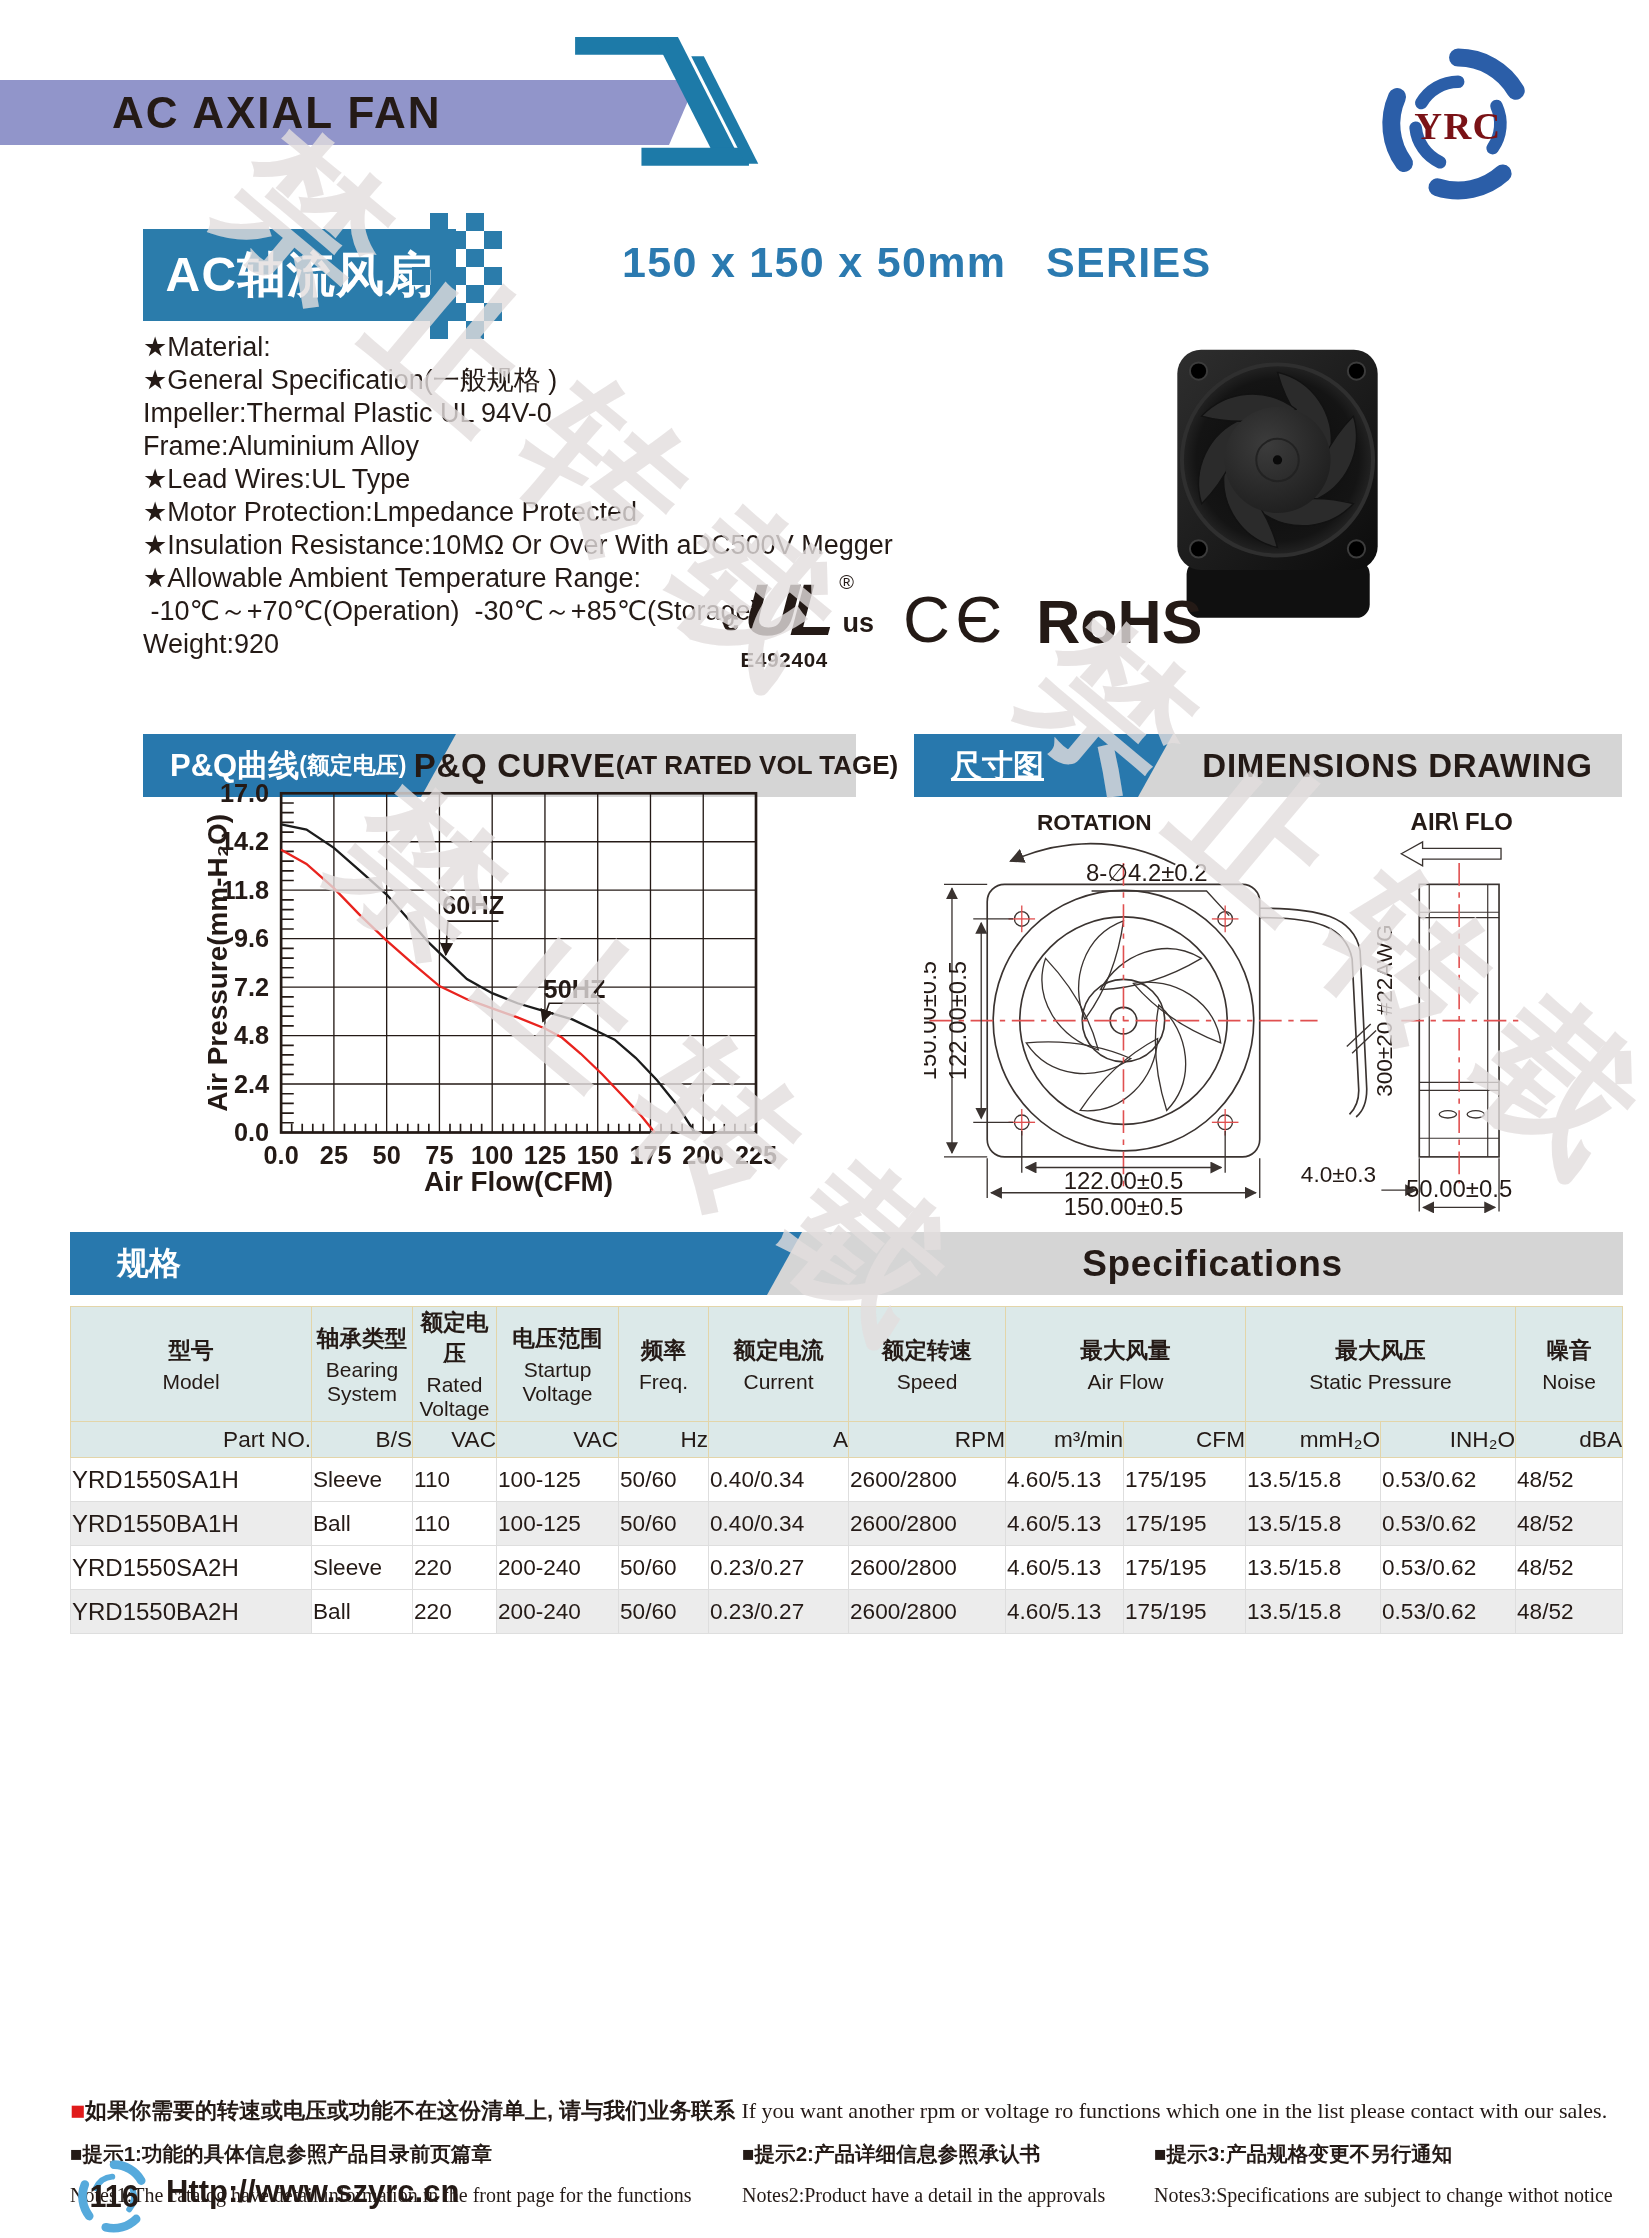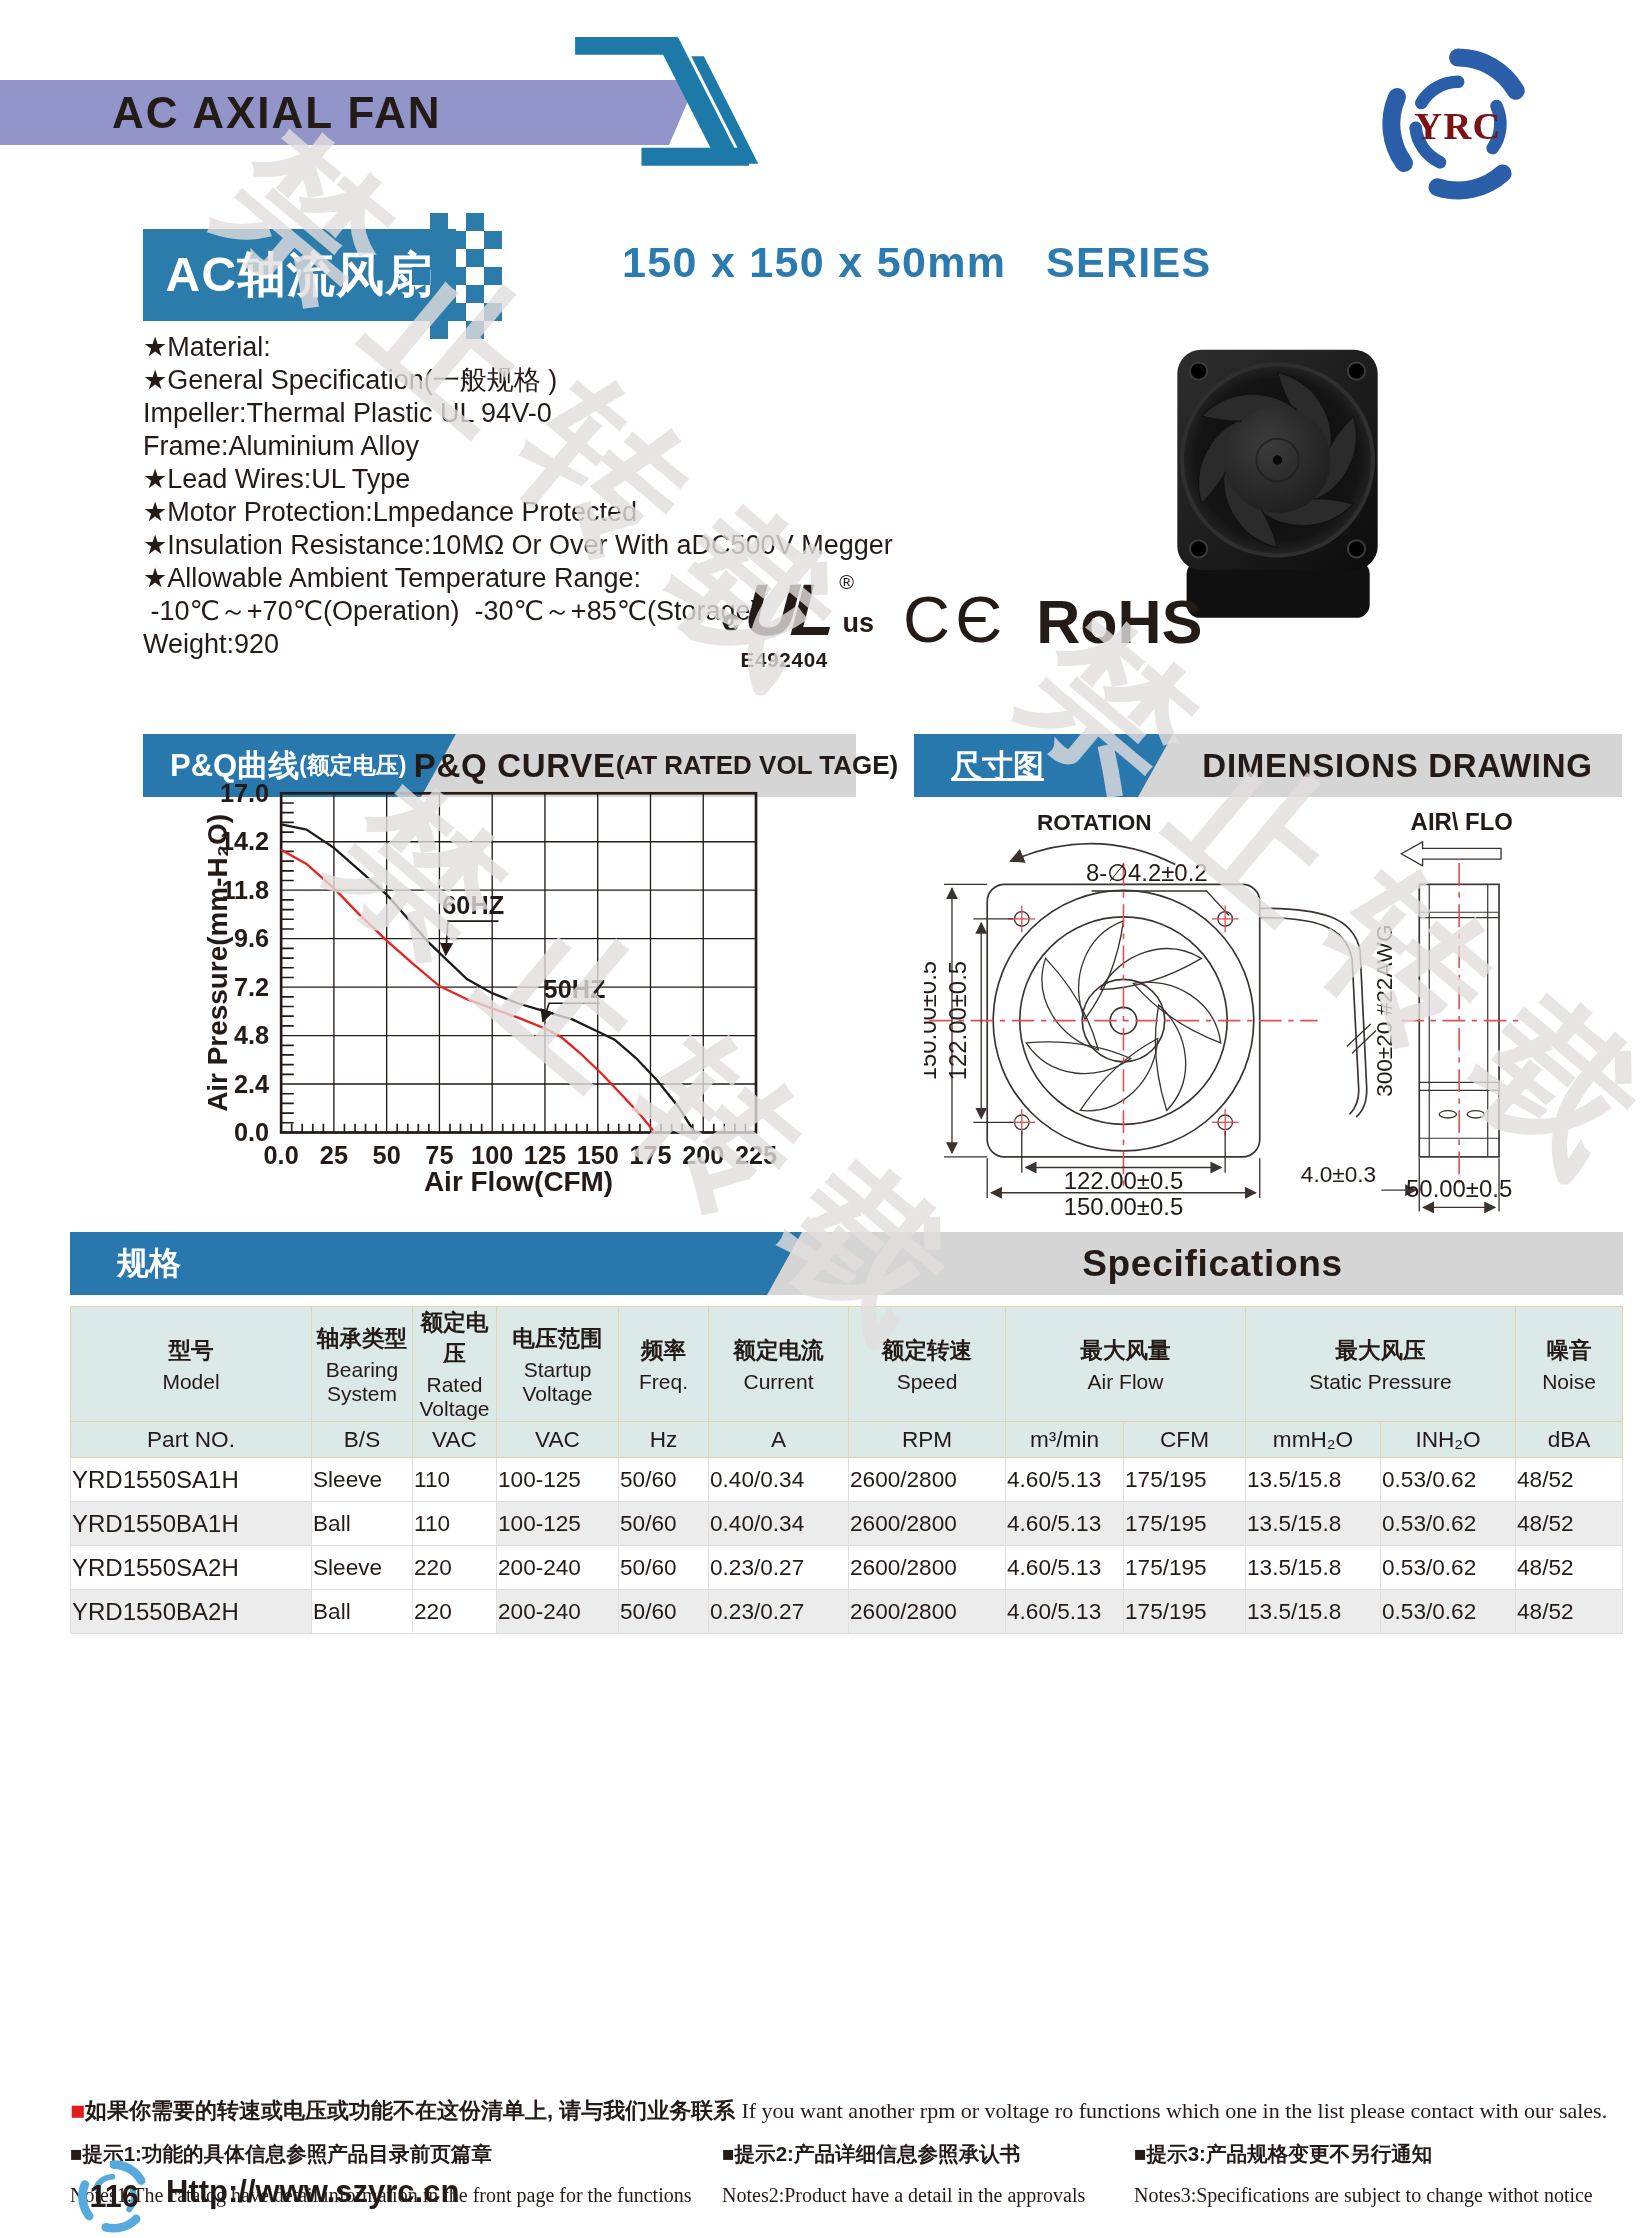--- a/index.html
+++ b/index.html
@@ -89,21 +89,21 @@
   #dim-drawing text{fill:#241a16;font-family:"Liberation Sans","DejaVu Sans",sans-serif;}
   .dimtext{font-size:36px;}
   .dimtext-sm{font-size:34px;}
 
   
   #spec-table{position:absolute;left:70px;top:1306px;width:1553px;border-collapse:collapse;
       table-layout:fixed;z-index:1;}
   #spec-table th{background:#dce9e9;border:1.3px solid #e3d5a9;vertical-align:middle;
       text-align:center;padding:0;}
   #spec-table tr[data-row="groups"] th{height:64px;}
-  #spec-table tr[data-row="units"] th{height:35px;font-size:22.6px;font-weight:400;}
+  #spec-table tr[data-row="units"] th{height:35px;font-size:22.6px;font-weight:400;text-align:right;}
   #spec-table .cn{font-size:22.6px;font-weight:600;}
   #spec-table .en{font-size:21px;font-weight:400;margin-top:4px;}
   #spec-table td{height:41px;border:1.3px solid #dedede;text-align:left;vertical-align:middle;
       font-size:22.6px;background:#ffffff;}
   #spec-table tr.alt td{background:#ececec;}
   #spec-table tr.alt td.white{background:#ffffff;}
   #spec-table td:first-child{font-size:24px;}
 
   
   #note-main{left:70px;top:2096px;font-size:22px;white-space:nowrap;z-index:1;}
@@ -514,21 +514,21 @@
 </table>
 
 <div id="note-main" class="abs">
   <span class="red-bullet">■</span><span class="cn">如果你需要的转速或电压或功能不在这份清单上, 请与我们业务联系 </span><span class="en">If you want another rpm or voltage ro functions which one in the list please contact with our sales.</span>
 </div>
 <div id="notes-grid" class="abs">
     <div class="note-item" style="width: 652px;">
       <div class="cn">■提示1:功能的具体信息参照产品目录前页篇章</div>
       <div class="en">Notes1:The catalog have detail information in the front page for the functions</div>
     </div>
-    <div class="note-item" style="width: 412px;">
+    <div class="note-item" style="width: 412px; margin-left: 20px;">
       <div class="cn">■提示2:产品详细信息参照承认书</div>
       <div class="en">Notes2:Product have a detail in the approvals</div>
     </div>
     <div class="note-item" style="width: 479px;">
       <div class="cn">■提示3:产品规格变更不另行通知</div>
       <div class="en">Notes3:Specifications are subject to change withot notice</div>
     </div>
   </div>
 
 <svg id="footer-logo" class="abs" viewBox="-66 -64 132 128">

